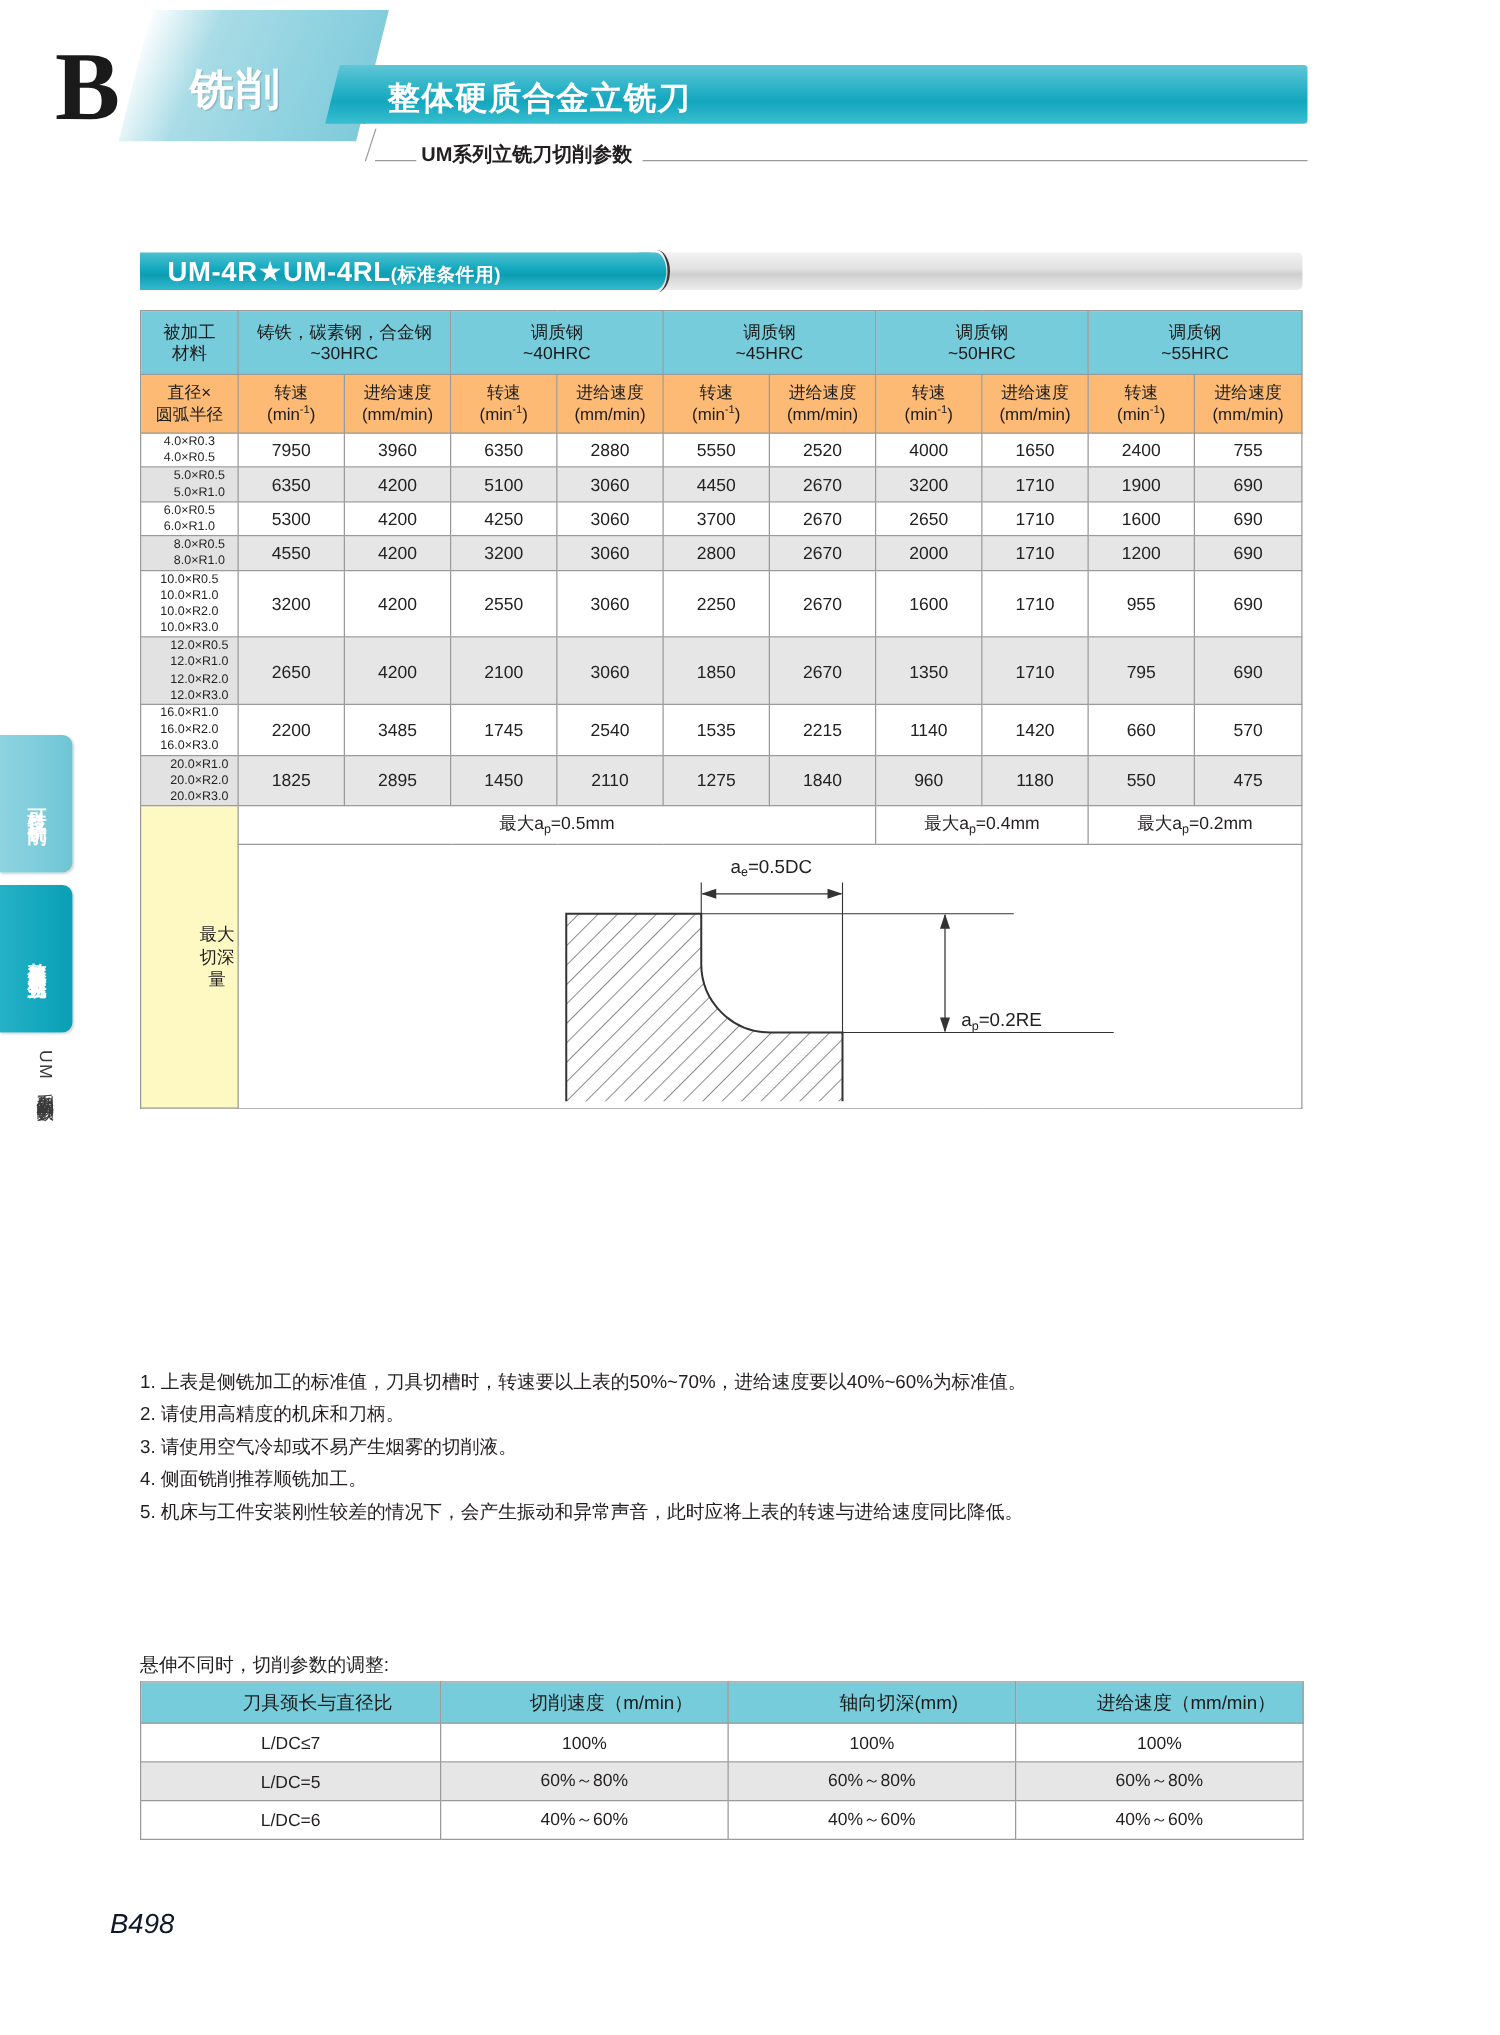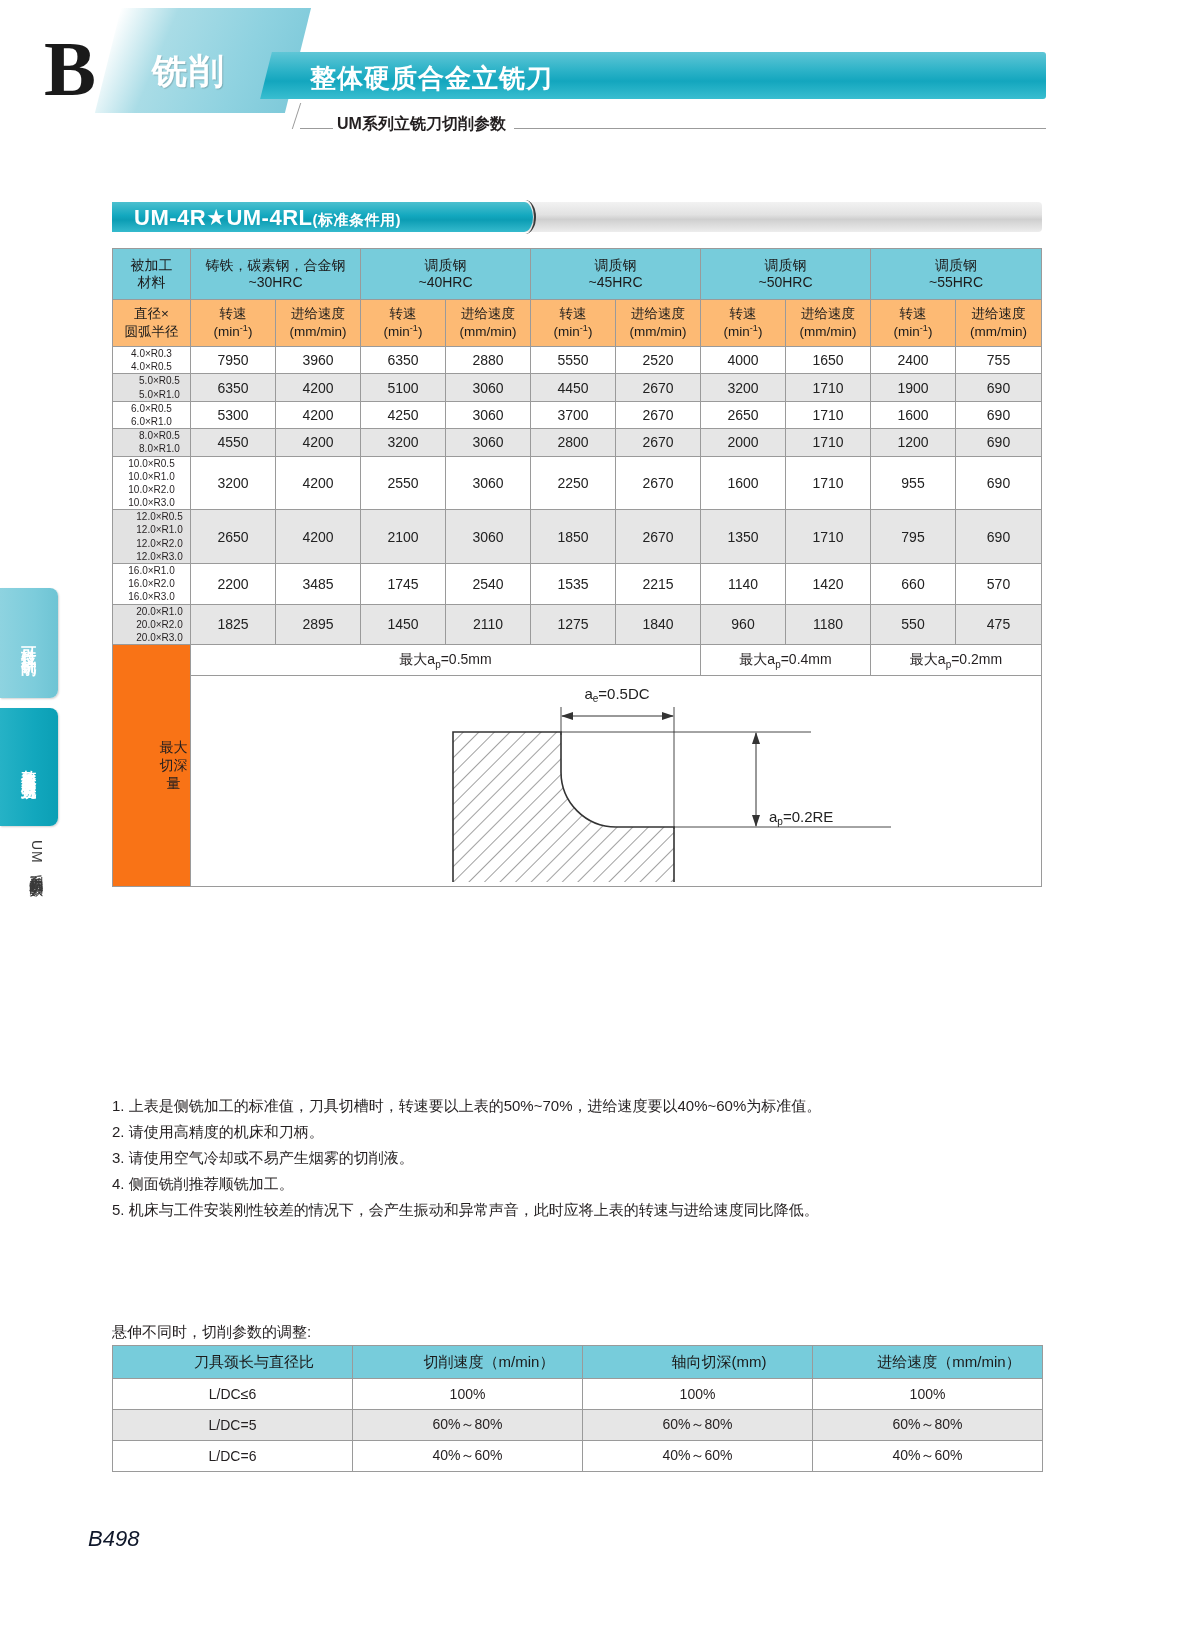--- a/index.html
+++ b/index.html
@@ -222,21 +222,21 @@
   }
   tr.row-white td { background: #ffffff; }
   tr.row-grey td  { background: #e6e6e6; }
   tr.row-grey .col-dia { background: #e2e2e2; padding-left: 16px; }
 
   .ap-row td {
     font-size: 14px;
     height: 30px;
     background: #ffffff;
   }
-  .ap-row td.blank-left { background: #f97316; border-top-color:#9a9a9a;padding-left:44px; }
+  .ap-row td.blank-left { background: #fef9c3; border-top-color:#9a9a9a;padding-left:44px; }
   .ap-row sub { font-size: 10px; }
 
   .diag-cell {
     height: 210px;
     background: #ffffff;
     position: relative;
   }
 
   
   #notes {
@@ -582,21 +582,21 @@
     <thead>
       <tr>
         <td>刀具颈长与直径比</td>
         <td>切削速度（m/min）</td>
         <td>轴向切深(mm)</td>
         <td>进给速度（mm/min）</td>
       </tr>
     </thead>
     <tbody id="bt-body">
         <tr class="bw">
-          <td>L/DC≤6</td>
+          <td>L/DC≤7</td>
           <td>100%</td>
           <td>100%</td>
           <td>100%</td>
         </tr>
         <tr class="bg">
           <td>L/DC=5</td>
           <td>60%～80%</td>
           <td>60%～80%</td>
           <td>60%～80%</td>
         </tr>

